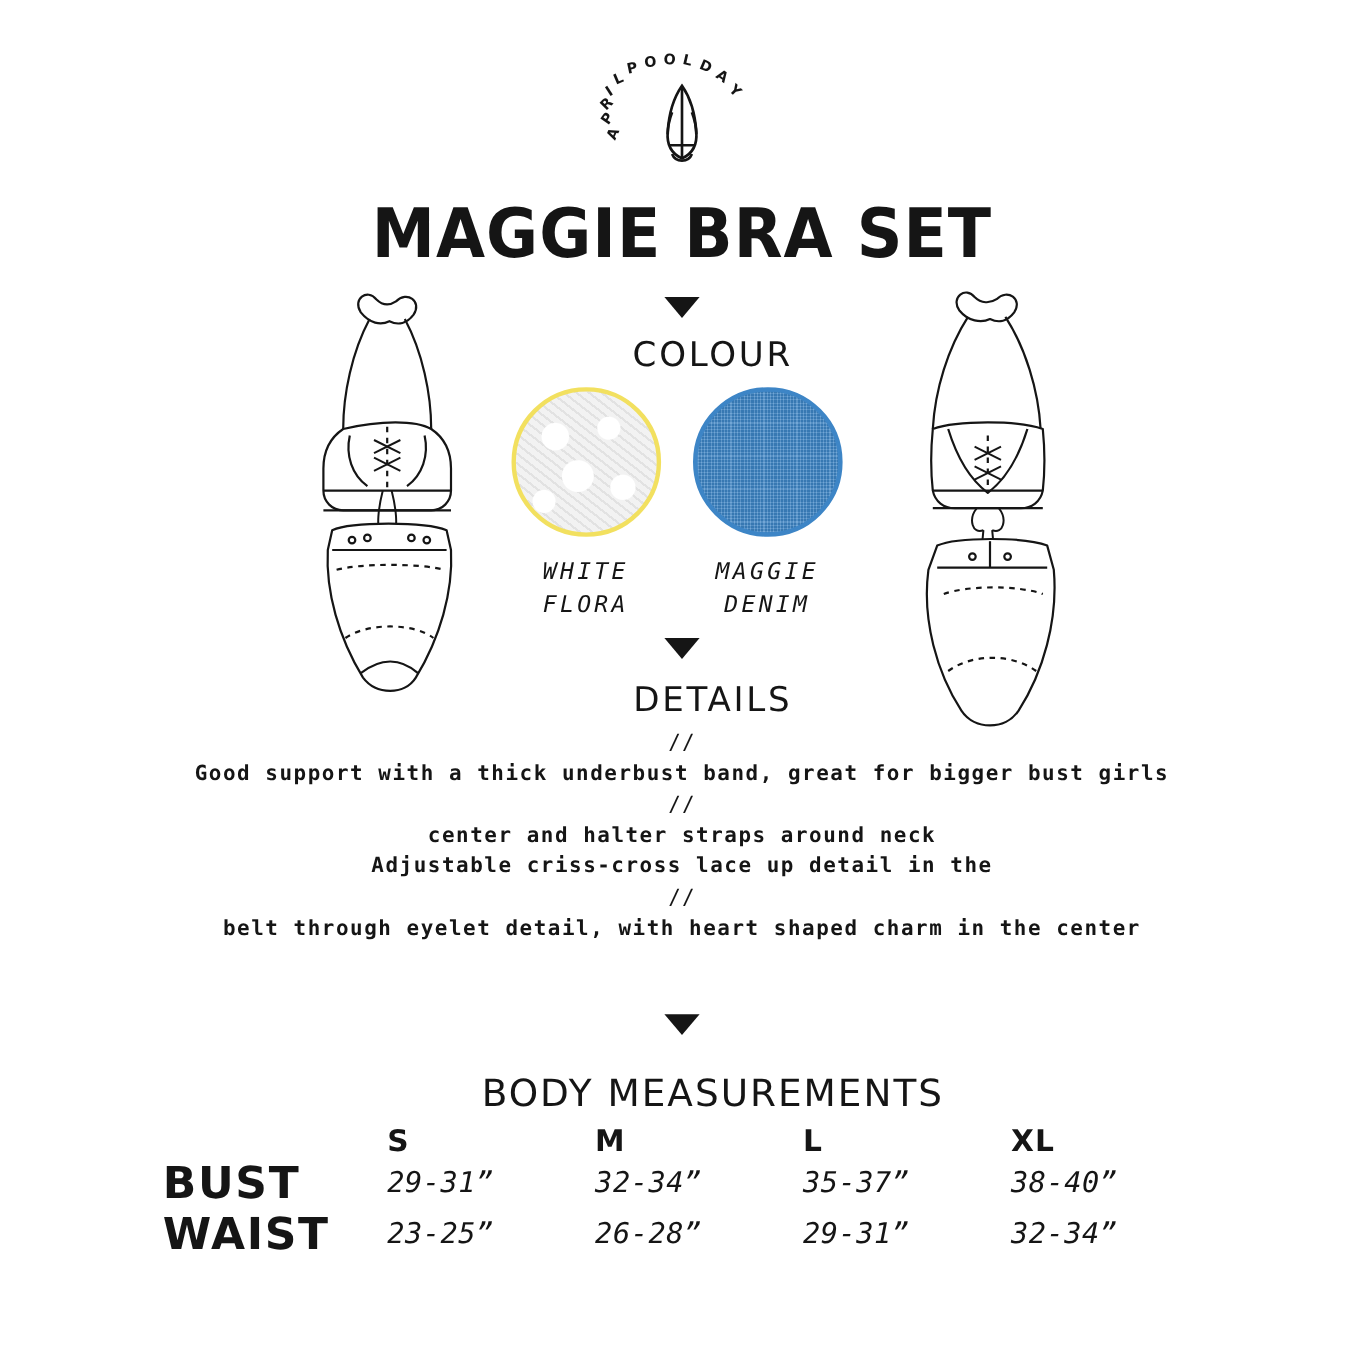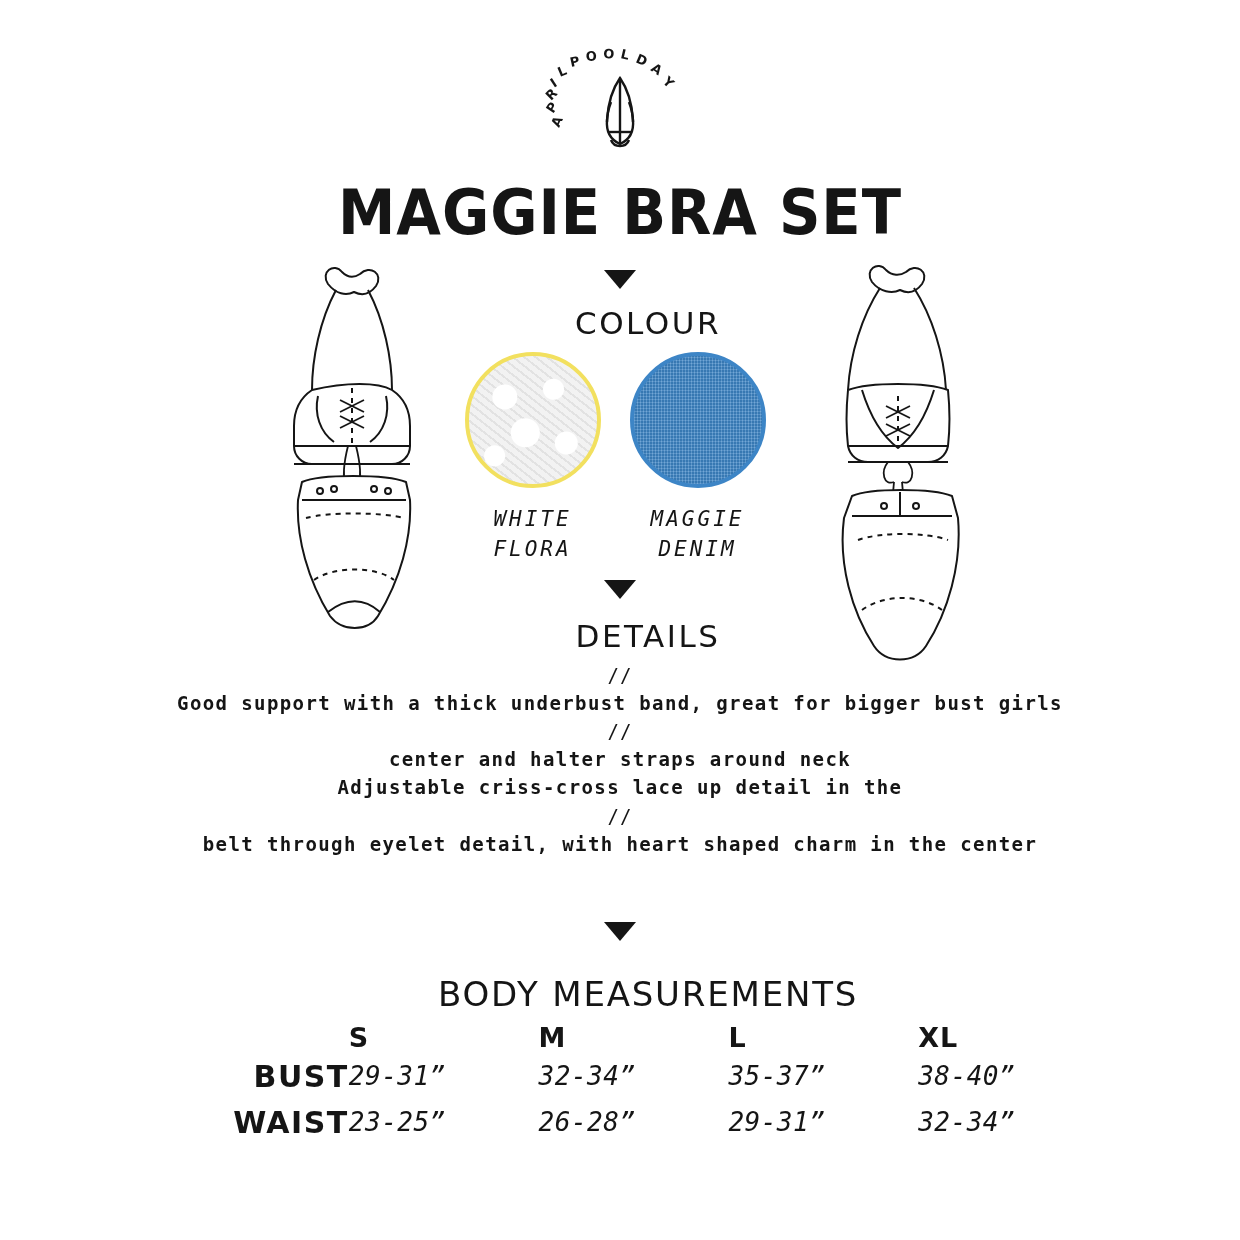--- a/index.html
+++ b/index.html
@@ -167,25 +167,24 @@
   }
   table.sizes thead th {
     font-weight: bold;
     font-size: 27px;
     letter-spacing: 1px;
     height: 48px;
     vertical-align: bottom;
   }
   table.sizes tbody th {
     font-weight: bold;
-    font-size: 30px;
+    font-size: 40px;
     letter-spacing: 1.5px;
     height: 46px;
     white-space: nowrap;
-    text-align: right;
   }
   table.sizes tbody td {
     font-family: "DejaVu Sans Mono", monospace;
     font-style: italic;
     font-size: 26px;
     letter-spacing: 0.5px;
   }
   .col-label { width: 210px; }
   .col-size  { width: 205px; }
 

